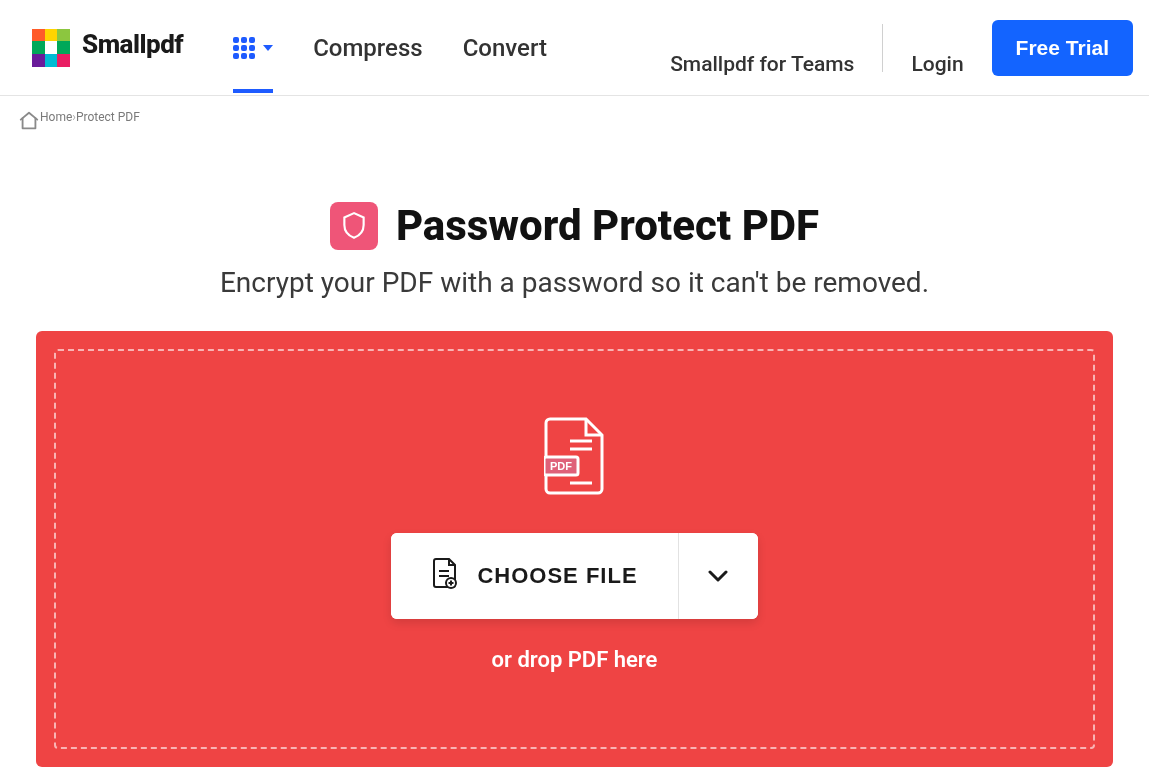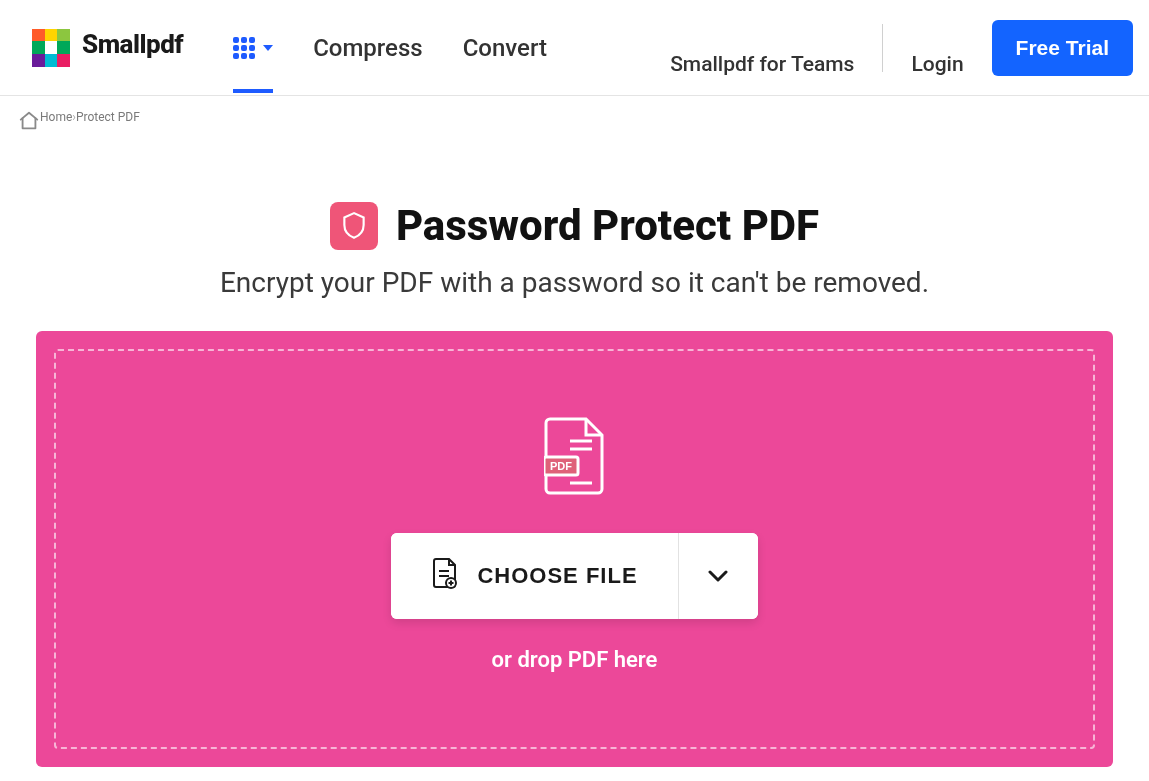--- a/index.html
+++ b/index.html
@@ -91,21 +91,21 @@
   .shield-box {
     width:48px; height:48px; border-radius:8px; background:#ef5578;
     display:flex; align-items:center; justify-content:center;
   }
   .hero-title { font-size:42px; font-weight:800; color:#111;}
   .hero-sub { font-size:28px; color:#3a3a3a; margin-top:16px; font-weight:400;}
 
   
   .drop-outer {
     margin: 32px 36px 0 36px;
-    background:#ec4899;
+    background:#ef4444;
     padding: 18px;
     border-radius:6px;
   }
   .drop-inner {
     border: 2px dashed rgba(255,255,255,0.6);
     border-radius:4px;
     min-height: 400px;
     display:flex; flex-direction:column; align-items:center; justify-content:center;
     gap: 28px;
     padding: 50px 0 60px 0;

